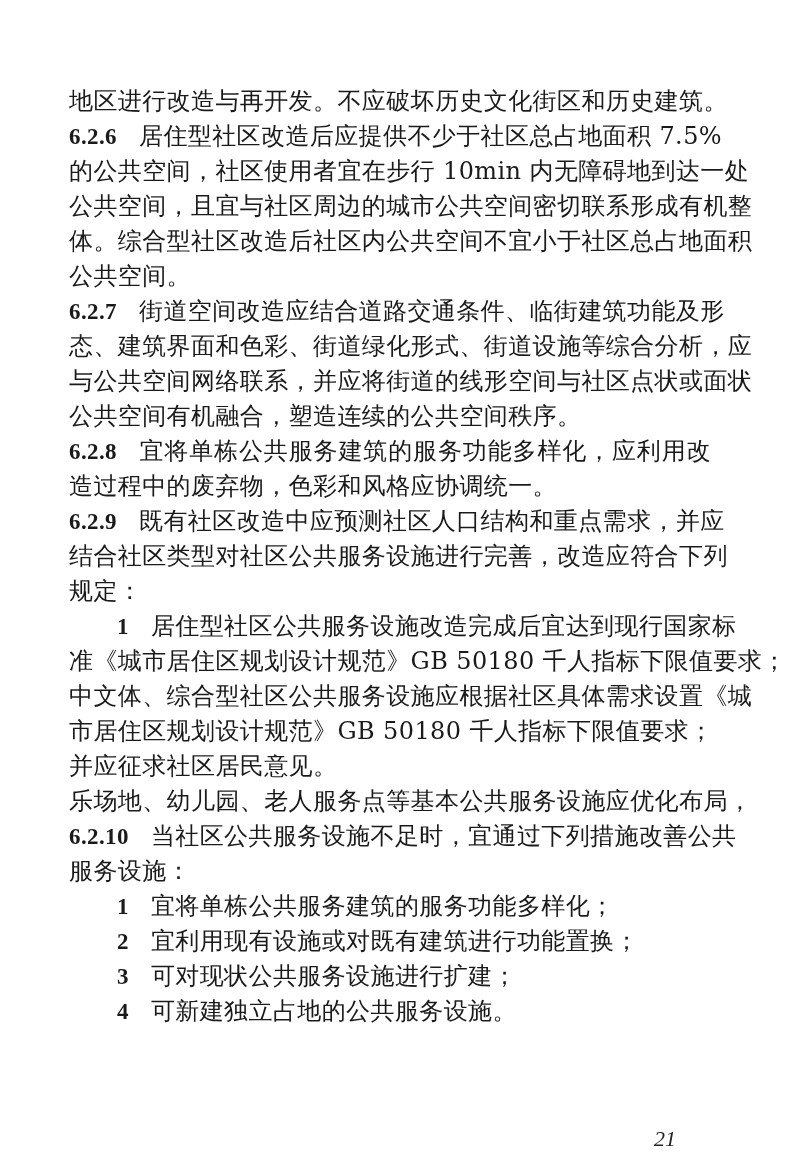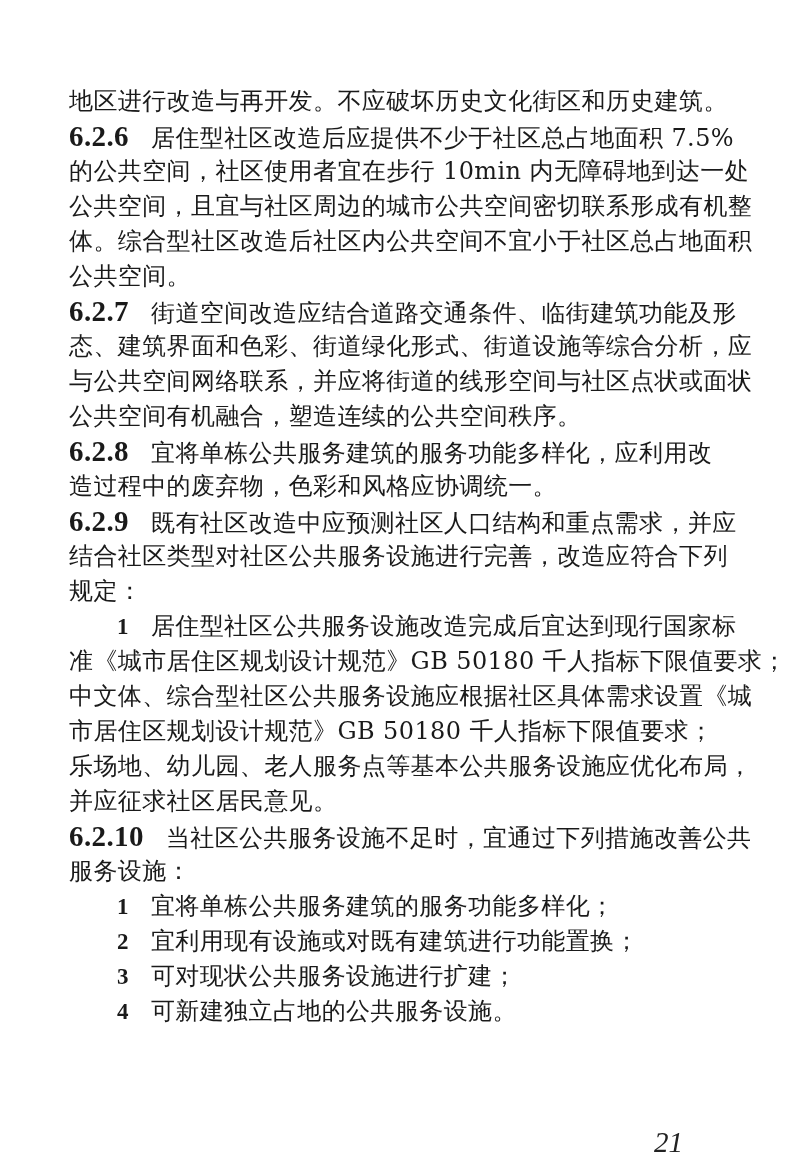--- a/index.html
+++ b/index.html
@@ -29,39 +29,39 @@
       overflow: visible;
       letter-spacing: 0.4px;
     }
     .line.justify {
       text-align: justify;
       text-align-last: justify;
     }
     .num {
       font-family: "Liberation Serif", "DejaVu Serif", serif;
       font-weight: bold;
-      font-size: 29px;
+      font-size: 23px;
       margin-right: 22px;
     }
     .item-num {
       font-family: "Liberation Serif", "DejaVu Serif", serif;
       font-weight: bold;
       font-size: 23px;
       margin-right: 22px;
     }
     .indent {
       padding-left: 48px;
     }
     .page-number {
       position: absolute;
       left: 654px;
       top: 1126px;
       font-family: "Liberation Serif", serif;
       font-style: italic;
-      font-size: 29px;
+      font-size: 22px;
       color: #222;
     }
   </style>
 </head>
 <body>
 
 <div class="page" id="page">
     <div class="line"><span>地区进行改造与再开发。不应破坏历史文化街区和历史建筑。</span></div>
     <div class="line justify"><span class="num">6.2.6</span><span>居住型社区改造后应提供不少于社区总占地面积 7.5%</span></div>
     <div class="line justify"><span>的公共空间，社区使用者宜在步行 10min 内无障碍地到达一处</span></div>
@@ -74,22 +74,22 @@
     <div class="line"><span>公共空间有机融合，塑造连续的公共空间秩序。</span></div>
     <div class="line justify"><span class="num">6.2.8</span><span>宜将单栋公共服务建筑的服务功能多样化，应利用改</span></div>
     <div class="line"><span>造过程中的废弃物，色彩和风格应协调统一。</span></div>
     <div class="line justify"><span class="num">6.2.9</span><span>既有社区改造中应预测社区人口结构和重点需求，并应</span></div>
     <div class="line justify"><span>结合社区类型对社区公共服务设施进行完善，改造应符合下列</span></div>
     <div class="line"><span>规定：</span></div>
     <div class="line justify indent"><span class="item-num">1</span><span>居住型社区公共服务设施改造完成后宜达到现行国家标</span></div>
     <div class="line justify"><span>准《城市居住区规划设计规范》GB 50180 千人指标下限值要求；</span></div>
     <div class="line justify"><span>中文体、综合型社区公共服务设施应根据社区具体需求设置《城</span></div>
     <div class="line"><span>市居住区规划设计规范》GB 50180 千人指标下限值要求；</span></div>
+    <div class="line"><span>并应征求社区居民意见。</span></div>
     <div class="line justify"><span>乐场地、幼儿园、老人服务点等基本公共服务设施应优化布局，</span></div>
-    <div class="line"><span>并应征求社区居民意见。</span></div>
     <div class="line justify"><span class="num">6.2.10</span><span>当社区公共服务设施不足时，宜通过下列措施改善公共</span></div>
     <div class="line"><span>服务设施：</span></div>
     <div class="line indent"><span class="item-num">1</span><span>宜将单栋公共服务建筑的服务功能多样化；</span></div>
     <div class="line indent"><span class="item-num">2</span><span>宜利用现有设施或对既有建筑进行功能置换；</span></div>
     <div class="line indent"><span class="item-num">3</span><span>可对现状公共服务设施进行扩建；</span></div>
     <div class="line indent"><span class="item-num">4</span><span>可新建独立占地的公共服务设施。</span></div>
   </div>
 
 <div class="page-number">21</div>
 

